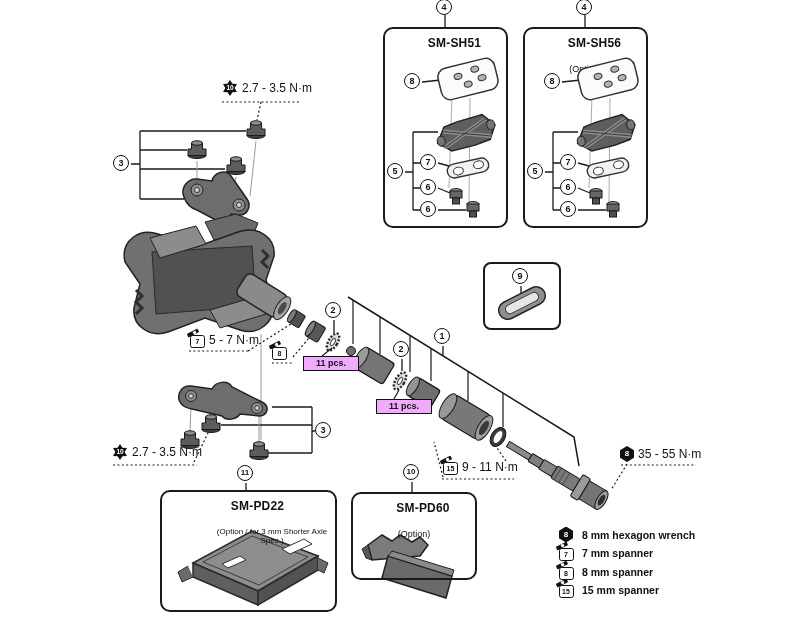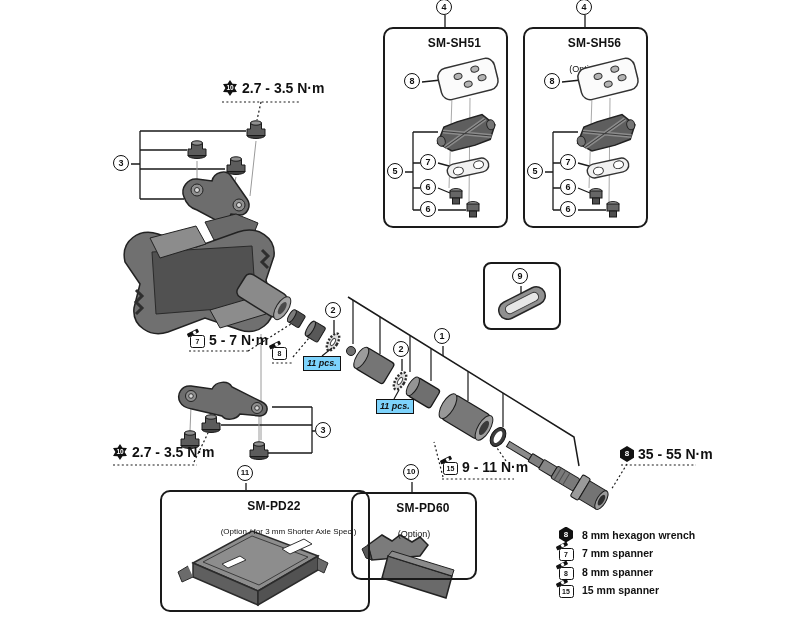--- a/index.html
+++ b/index.html
@@ -14,25 +14,25 @@
   .pbox .psub{display:block;font-size:9px;margin-top:14px;}
   .pbox.small-sub .psub{font-size:8px;padding-left:47px;}
 
   
   .callout{position:absolute;width:14px;height:14px;border:1.6px solid #111;border-radius:50%;
            background:#fff;display:flex;align-items:center;justify-content:center;
            font-size:9px;font-weight:bold;line-height:1;z-index:5;}
 
   
   .tq{position:absolute;display:flex;align-items:center;gap:4px;z-index:4;}
-  .tq-text{font-weight:bold;font-size:14px;white-space:nowrap;}
-
-  
-  .qty{position:absolute;border:1.3px solid #111;background:#7dd3fc;font-weight:bold;font-size:9px;
-       padding:1px 3px;line-height:1.2;z-index:4;white-space:nowrap;font-style:italic;}
+  .tq-text{font-weight:normal;font-size:12px;white-space:nowrap;}
+
+  
+  .qty{position:absolute;border:1.3px solid #111;background:#f0abfc;font-weight:bold;font-size:9px;
+       padding:1px 12px;line-height:1.2;z-index:4;white-space:nowrap;}
 
   
   .icon-hex{position:relative;width:14px;height:16px;background:#111;flex:0 0 auto;
             clip-path:polygon(50% 0,100% 27%,100% 73%,50% 100%,0 73%,0 27%);
             display:flex;align-items:center;justify-content:center;}
   .icon-hex b{color:#fff;font-size:8px;line-height:1;}
   .icon-star{position:relative;width:16px;height:16px;background:#111;flex:0 0 auto;
              clip-path:polygon(50% 0,65.5% 23.5%,93.5% 25%,79% 50%,93.5% 75%,65.5% 76.5%,50% 100%,34.5% 76.5%,6.5% 75%,21% 50%,6.5% 25%,34.5% 23.5%);
              display:flex;align-items:center;justify-content:center;}
   .icon-star b{color:#fff;font-size:6.5px;line-height:1;}
@@ -231,21 +231,21 @@
   </svg>
 
   <div class="pbox" style="left:383px;top:27px;width:125px;height:201px;">
     <span class="ptitle">SM-SH51</span>
   </div>
   <div class="pbox" style="left:523px;top:27px;width:125px;height:201px;">
     <span class="ptitle">SM-SH56</span>
     <span class="psub">(Option)</span>
   </div>
   <div class="pbox" style="left:483px;top:262px;width:78px;height:68px;border-radius:8px;"></div>
-  <div class="pbox small-sub" style="left:160px;top:490px;width:210px;height:122px;">
+  <div class="pbox small-sub" style="left:160px;top:490px;width:177px;height:122px;">
     <span class="ptitle">SM-PD22</span>
     <span class="psub">(Option / for 3 mm Shorter Axle Spec.)</span>
   </div>
   <div class="pbox" style="left:351px;top:492px;width:126px;height:88px;">
     <span class="ptitle">SM-PD60</span>
     <span class="psub">(Option)</span>
   </div>
 
   <svg width="800" height="617" viewBox="0 0 800 617" style="z-index:3;">
     <use href="#cleatAsm"></use>

